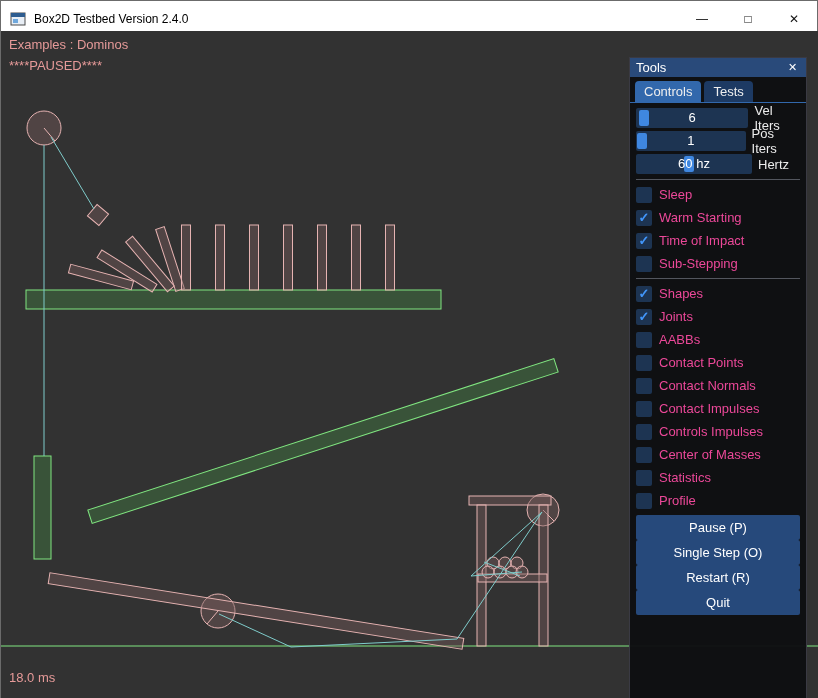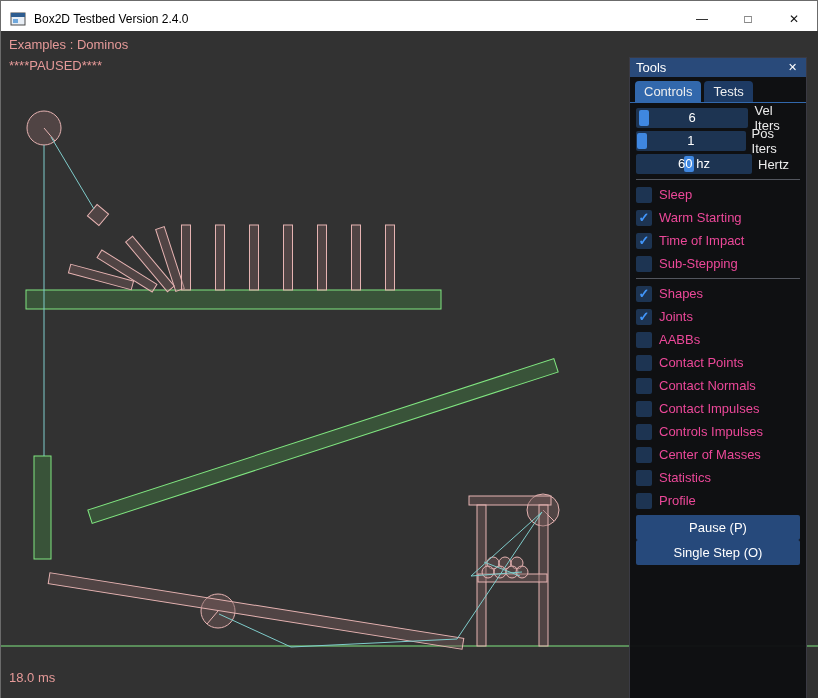--- a/index.html
+++ b/index.html
@@ -248,16 +248,18 @@
         <span class="cbox"></span>
         <span class="clbl">Statistics</span>
       </div>
       <div class="cbrow">
         <span class="cbox"></span>
         <span class="clbl">Profile</span>
       </div>
 
       <div class="btn">Pause (P)</div>
       <div class="btn">Single Step (O)</div>
+      <div class="btn">Restart (R)</div>
+      <div class="btn">Quit</div>
 
     </div>
   </div>
 </div>
 
 </body></html>

